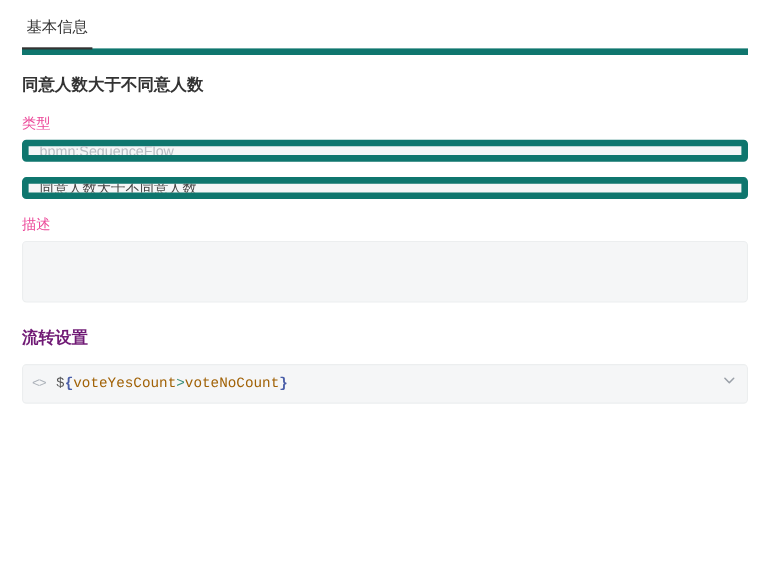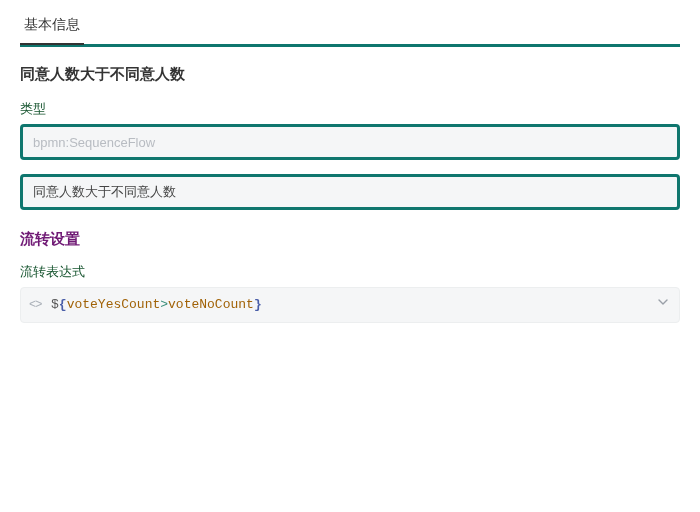--- a/index.html
+++ b/index.html
@@ -7,21 +7,21 @@
     font-family: -apple-system, BlinkMacSystemFont, "Segoe UI", "PingFang SC", "Hiragino Sans GB", "Microsoft YaHei", sans-serif;
     background: #fff;
     color: #333;
     font-size: 14px;
     width: 700px;
   }
   .container {
     padding: 0 20px 20px 20px;
   }
   .tabs {
-    border-bottom: 3px solid #0f766e;
+    border-bottom: 6px solid #0f766e;
     padding-top: 10px;
   }
   .tab {
     display: inline-block;
     padding: 6px 4px 10px 4px;
     font-size: 14px;
     color: #333;
     cursor: pointer;
     position: relative;
   }
@@ -38,28 +38,28 @@
     background: #333;
   }
   .heading {
     font-size: 15px;
     font-weight: 600;
     color: #333;
     margin: 18px 0 16px 0;
   }
   .field-label {
     font-size: 13px;
-    color: #14532d;
+    color: #ec4899;
     margin-bottom: 6px;
   }
   .field-input {
     width: 100%;
-    height: 36px;
+    height: 20px;
     background: #f5f6f7;
-    border: 3px solid #0f766e;
+    border: 6px solid #0f766e;
     border-radius: 4px;
     padding: 0 10px;
     font-size: 13px;
     color: #444;
     outline: none;
   }
   .field-input.disabled {
     color: #b8bcc2;
     background: #f5f6f7;
   }
@@ -130,25 +130,28 @@
   <div class="field-block">
     <div class="field-label">类型</div>
     <input class="field-input disabled" disabled="" value="bpmn:SequenceFlow" style="">
   </div>
 
 
   <div class="field-block">
     <input class="field-input" value="同意人数大于不同意人数" style="">
   </div>
 
+  <div class="field-block">
+    <div class="field-label">描述</div>
+    <textarea class="field-textarea" style=""></textarea>
+  </div>
 
   <div class="section-title">流转设置</div>
 
   <div class="field-block">
-    <div class="field-label">流转表达式</div>
     <div class="expr-row">
       <span class="expr-icon">&lt;&gt;</span>
       <span id="expr-code"><span class="tok-plain">$</span><span class="tok-brace">{</span><span class="tok-var">voteYesCount</span><span class="tok-op">&gt;</span><span class="tok-var">voteNoCount</span><span class="tok-brace">}</span></span>
       <span class="expr-chevron">
         <svg width="12" height="12" viewBox="0 0 12 12">
           <path d="M2 4 L6 8 L10 4" fill="none" stroke="#9aa0a8" stroke-width="1.4" stroke-linecap="round" stroke-linejoin="round"></path>
         </svg>
       </span>
     </div>
   </div>

